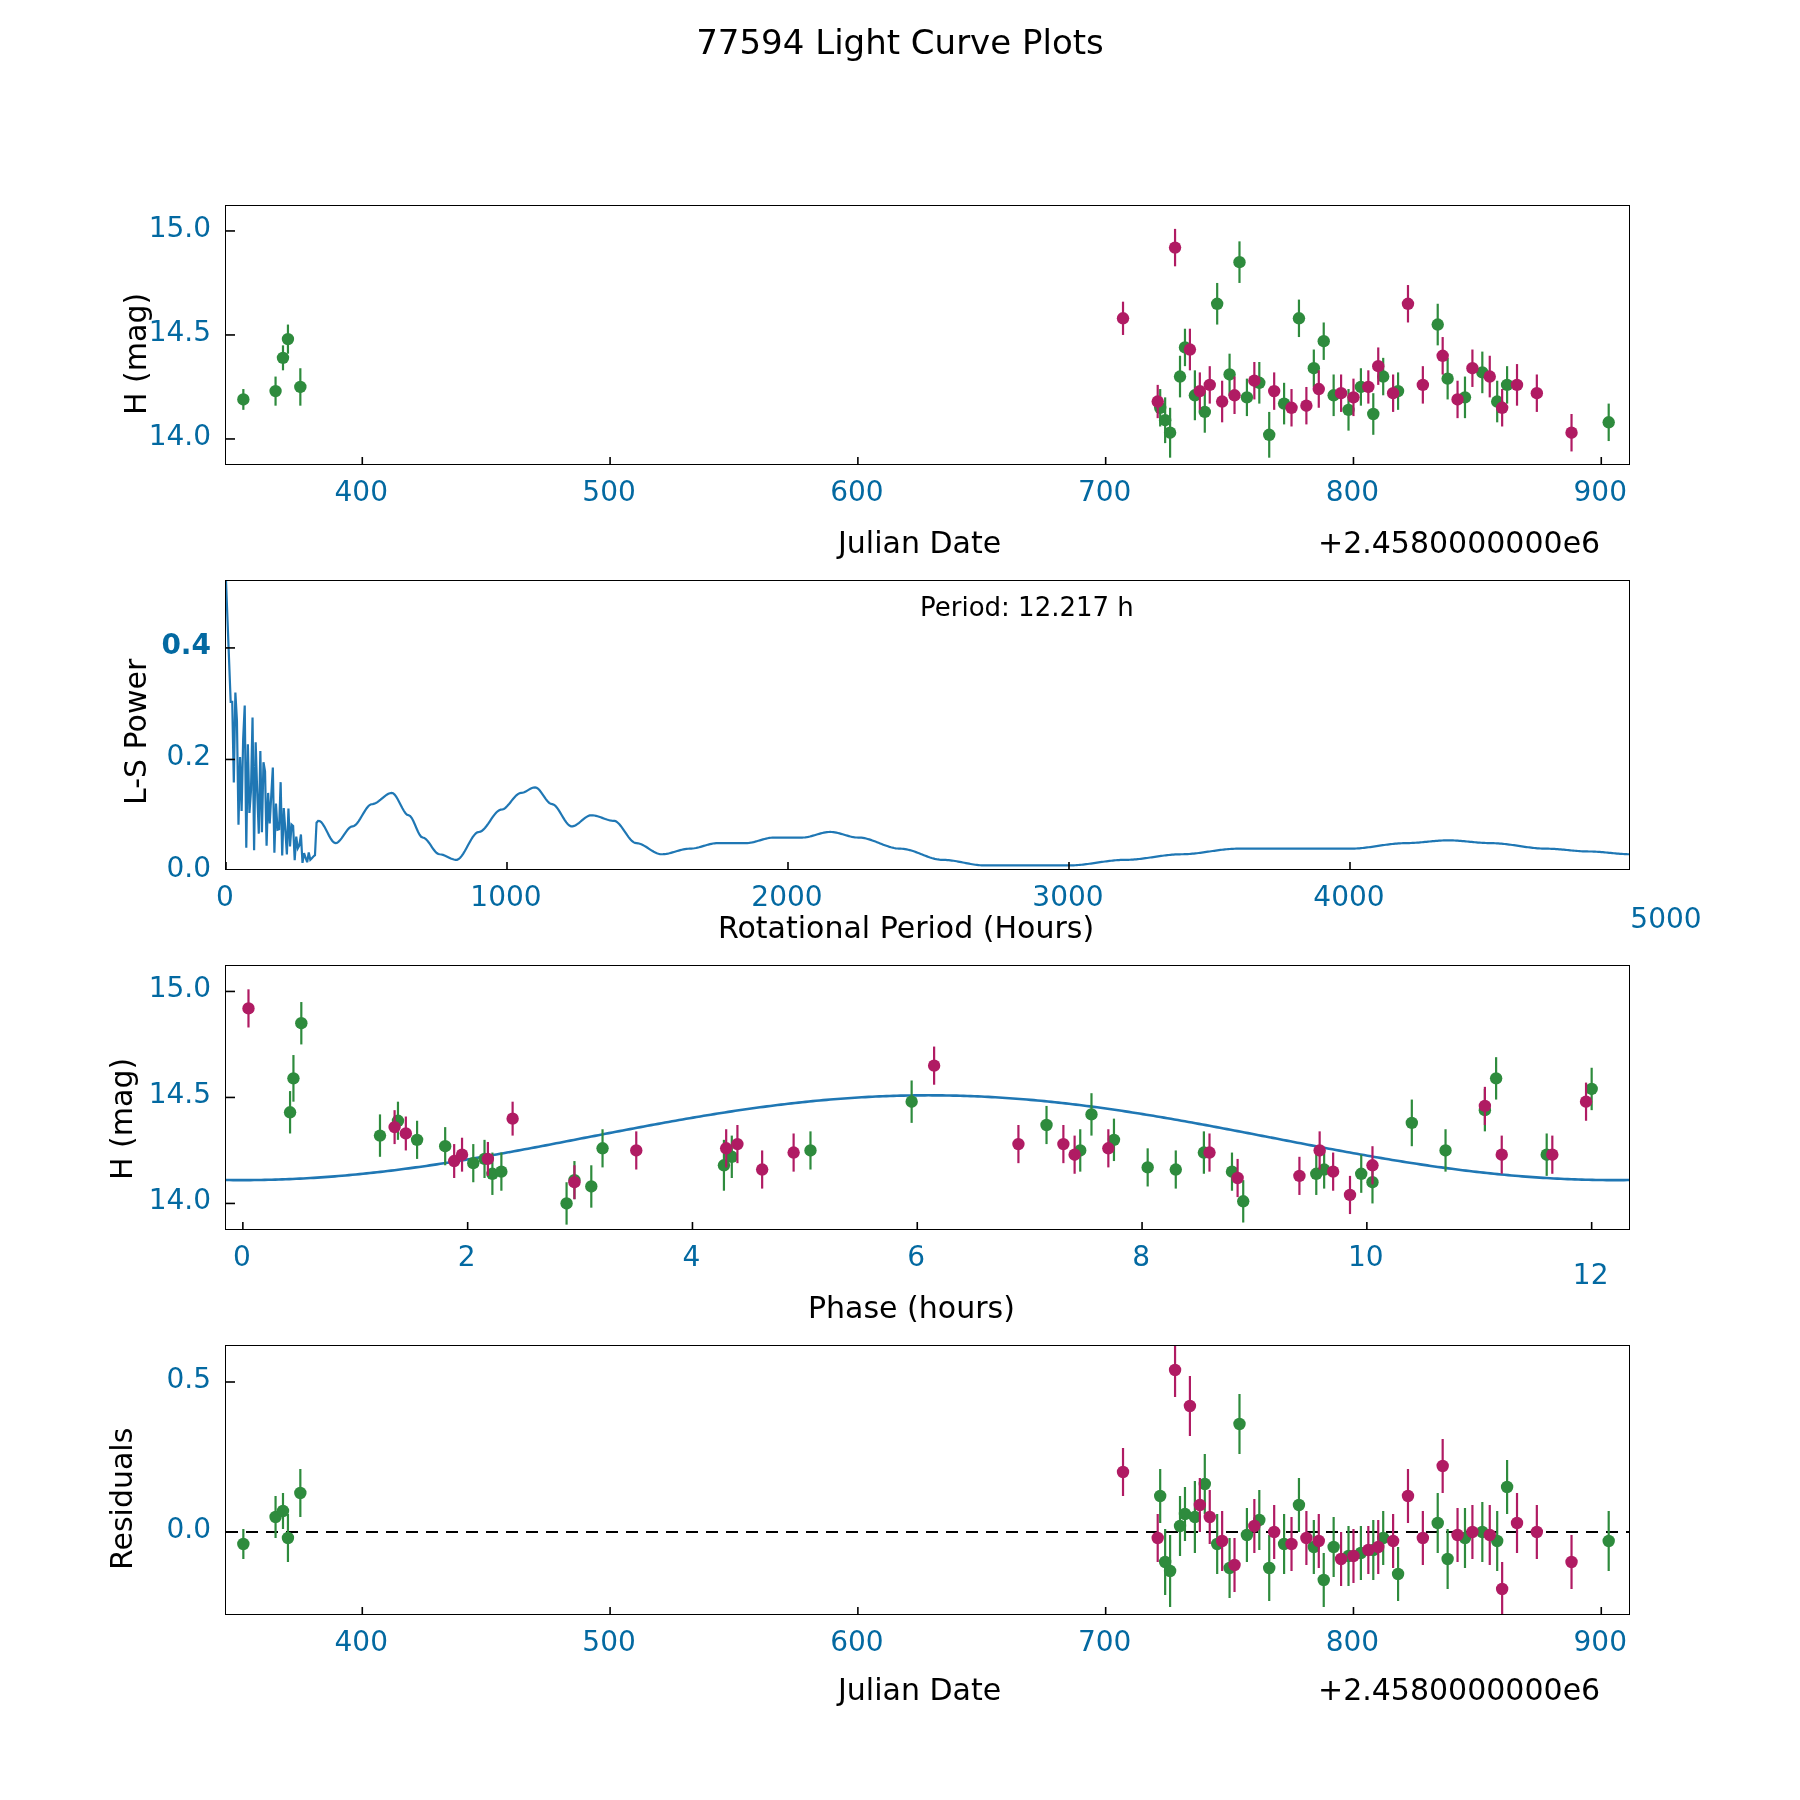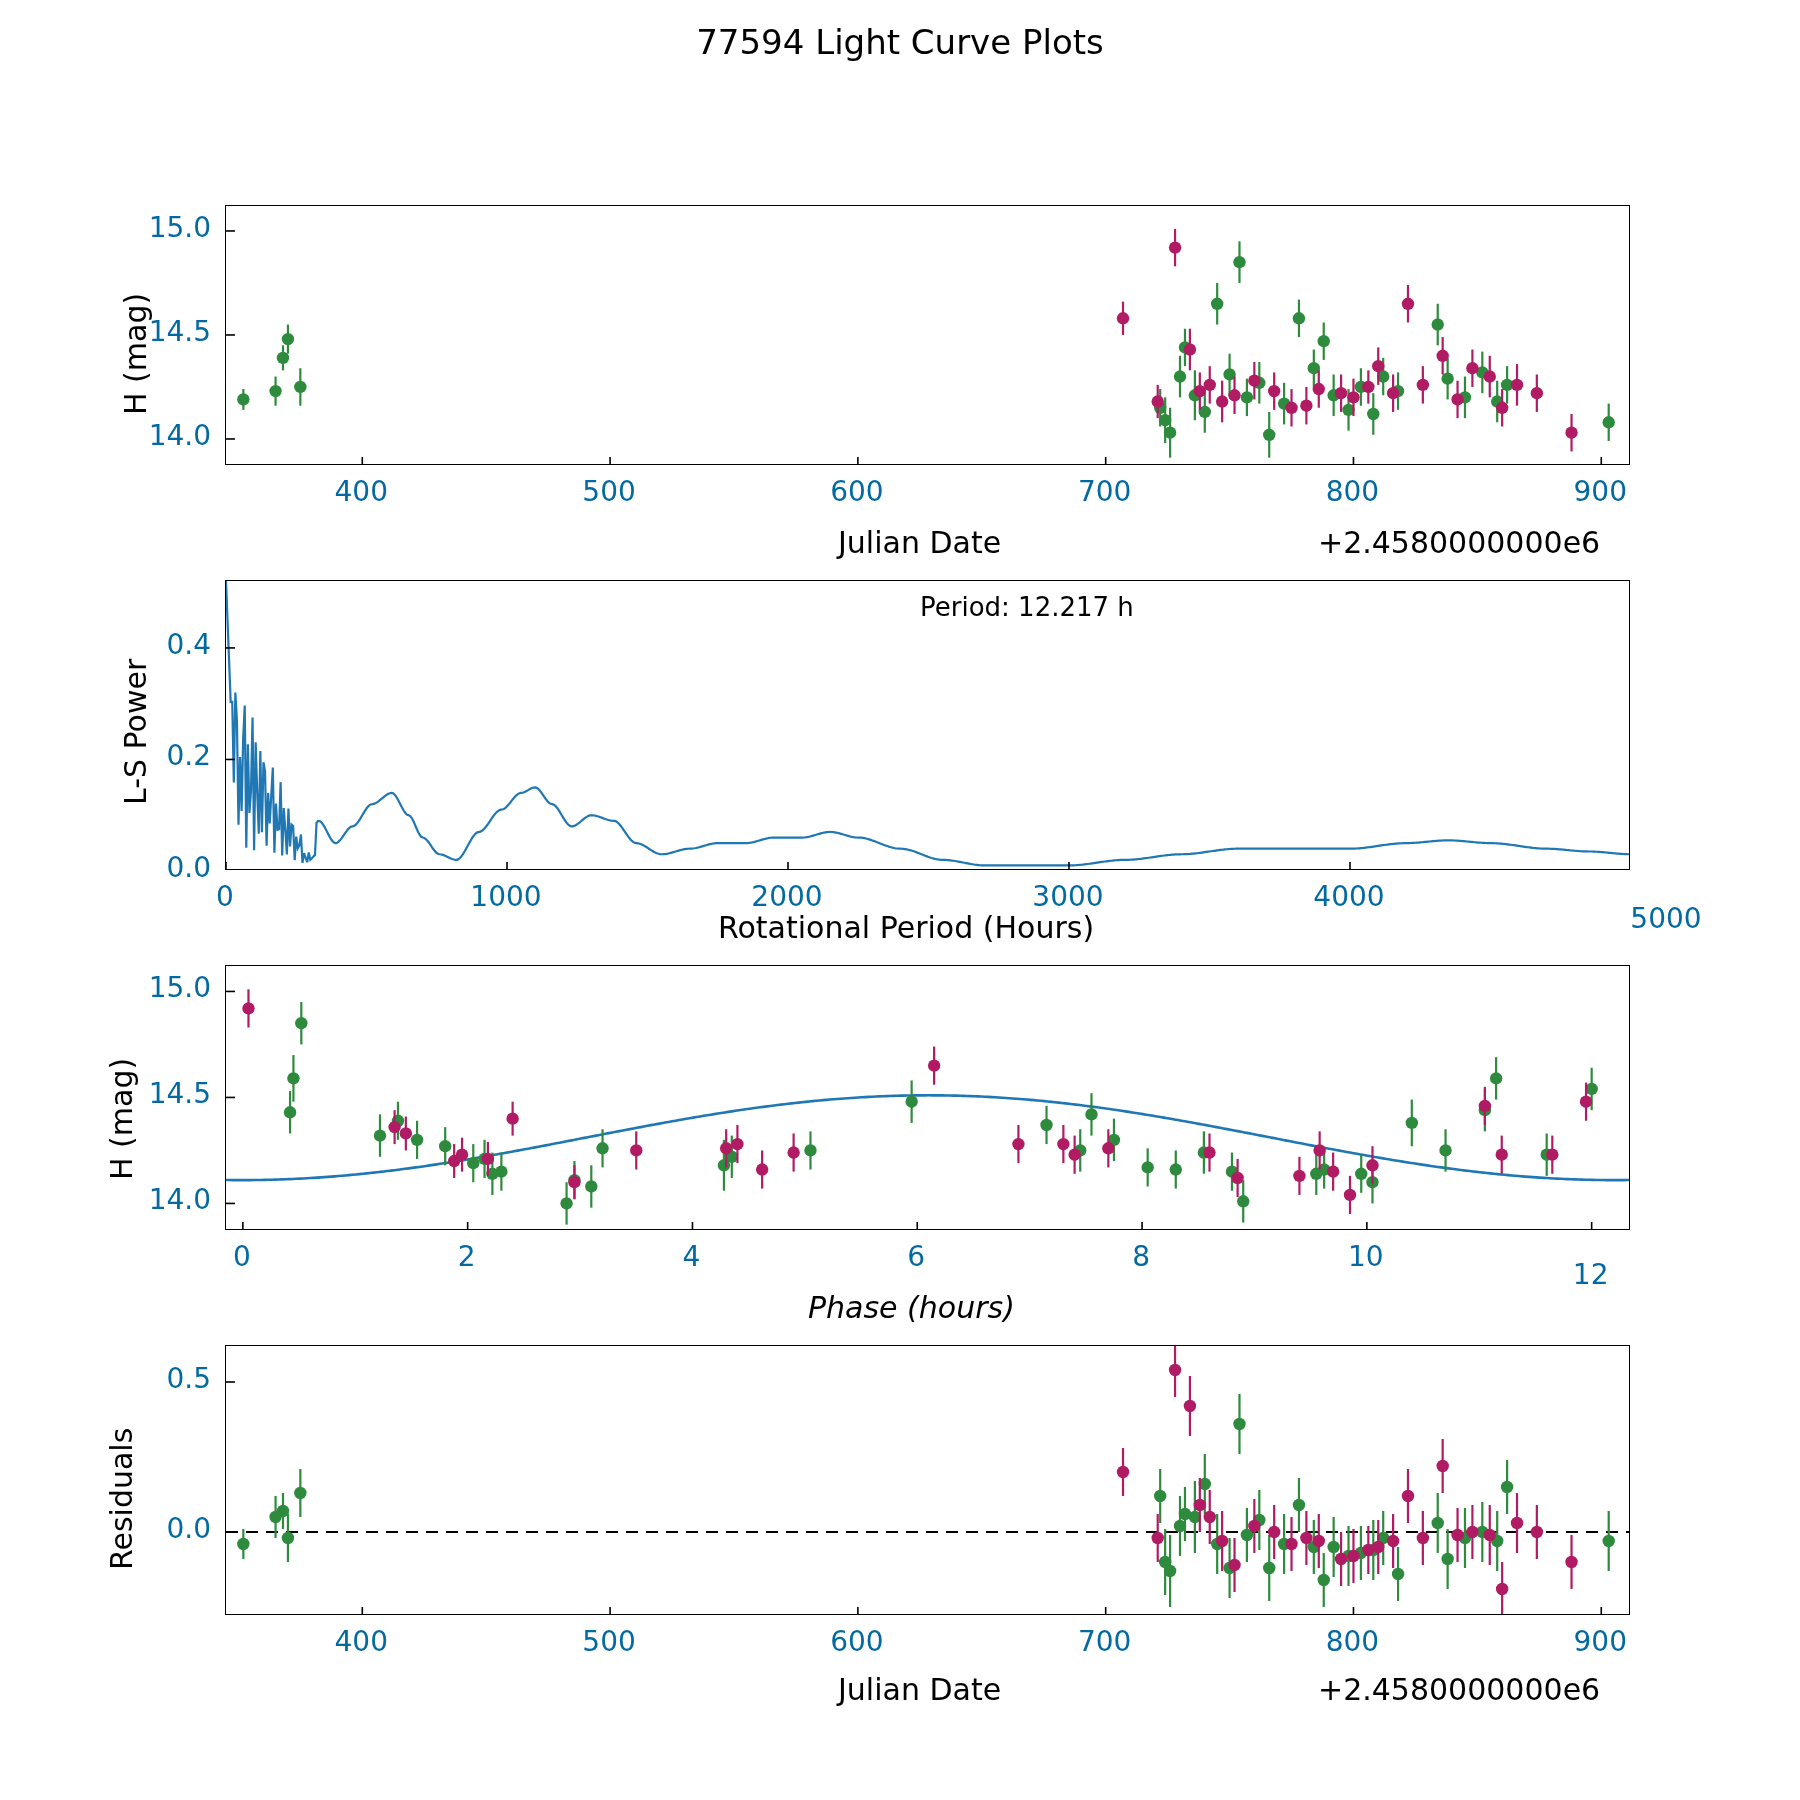--- a/index.html
+++ b/index.html
@@ -393,21 +393,21 @@
           <line x1="691.2600000000001" y1="265" x2="691.2600000000001" y2="256" stroke="#000" stroke-width="1.6"></line>
           <line x1="916.0600000000001" y1="265" x2="916.0600000000001" y2="256" stroke="#000" stroke-width="1.6"></line>
           <line x1="1140.8600000000001" y1="265" x2="1140.8600000000001" y2="256" stroke="#000" stroke-width="1.6"></line>
           <line x1="1365.6599999999999" y1="265" x2="1365.6599999999999" y2="256" stroke="#000" stroke-width="1.6"></line>
           <line x1="0" y1="237.43999999999983" x2="9" y2="237.43999999999983" stroke="#000" stroke-width="1.6"></line>
           <line x1="0" y1="131.43999999999983" x2="9" y2="131.43999999999983" stroke="#000" stroke-width="1.6"></line>
           <line x1="0" y1="25.439999999999845" x2="9" y2="25.439999999999845" stroke="#000" stroke-width="1.6"></line>
         </svg>
     </div>
     <div class="y-label" style="left:104px; top:1180px;">H (mag)</div>
-    <div class="axis-label" style="left:808px; top:1290px;font-style:italic;">Phase (hours)</div>
+    <div class="axis-label" style="left:808px; top:1290px;">Phase (hours)</div>
   </div>
 
   <div class="panel">
     <div class="plot-area" id="area3" style="left:225px; top:1345px; width:1405px; height:270px;">
       <svg class="overlay" id="svg3" width="1405" height="270">
           <line x1="0" y1="186" x2="1405" y2="186" stroke="#000" stroke-width="2" stroke-dasharray="12 8"></line>
           <line x1="17.345679012345677" y1="213" x2="17.345679012345677" y2="183" stroke="#2e8b3d" stroke-width="2.2"></line>
           <circle cx="17.345679012345677" cy="198.00000000000003" r="6.2" fill="#2e8b3d"></circle>
           <line x1="49.55908289241622" y1="191.99999999999997" x2="49.55908289241622" y2="150" stroke="#2e8b3d" stroke-width="2.2"></line>
           <circle cx="49.55908289241622" cy="171" r="6.2" fill="#2e8b3d"></circle>
@@ -559,21 +559,21 @@
       <div class="tick-label" style="left: 211px; top: 314.96px; transform: translateX(-100%);">14.5</div>
       <div class="tick-label" style="left: 211px; top: 210.96px; transform: translateX(-100%);">15.0</div>
       <div class="tick-label" style="left: 225px; top: 880px; transform: translateX(-50%);">0</div>
       <div class="tick-label" style="left: 506px; top: 880px; transform: translateX(-50%);">1000</div>
       <div class="tick-label" style="left: 787px; top: 880px; transform: translateX(-50%);">2000</div>
       <div class="tick-label" style="left: 1068px; top: 880px; transform: translateX(-50%);">3000</div>
       <div class="tick-label" style="left: 1349px; top: 880px; transform: translateX(-50%);">4000</div>
       <div class="tick-label" style="left: 1630px; top: 902px; transform: translateX(-50%); margin-left: 36px;">5000</div>
       <div class="tick-label" style="left: 211px; top: 851px; transform: translateX(-100%);">0.0</div>
       <div class="tick-label" style="left: 211px; top: 739.462px; transform: translateX(-100%);">0.2</div>
-      <div class="tick-label" style="left: 211px; top: 627.923px; transform: translateX(-100%);">0.4</div>
+      <div class="tick-label" style="left: 211px; top: 627.923px; transform: translateX(-100%); font-weight: bold;">0.4</div>
       <div class="tick-label" style="left: 241.86px; top: 1240px; transform: translateX(-50%);">0</div>
       <div class="tick-label" style="left: 466.66px; top: 1240px; transform: translateX(-50%);">2</div>
       <div class="tick-label" style="left: 691.46px; top: 1240px; transform: translateX(-50%);">4</div>
       <div class="tick-label" style="left: 916.26px; top: 1240px; transform: translateX(-50%);">6</div>
       <div class="tick-label" style="left: 1141.06px; top: 1240px; transform: translateX(-50%);">8</div>
       <div class="tick-label" style="left: 1365.86px; top: 1240px; transform: translateX(-50%);">10</div>
       <div class="tick-label" style="left: 1590.66px; top: 1240px; transform: translateX(-50%); margin-top: 18px;">12</div>
       <div class="tick-label" style="left: 211px; top: 1183.44px; transform: translateX(-100%);">14.0</div>
       <div class="tick-label" style="left: 211px; top: 1077.44px; transform: translateX(-100%);">14.5</div>
       <div class="tick-label" style="left: 211px; top: 971.44px; transform: translateX(-100%);">15.0</div>

